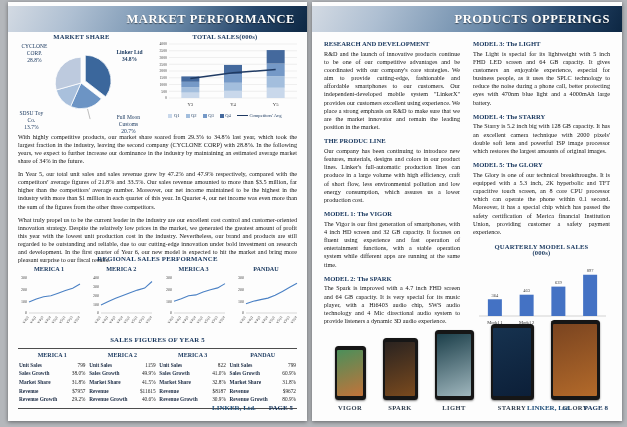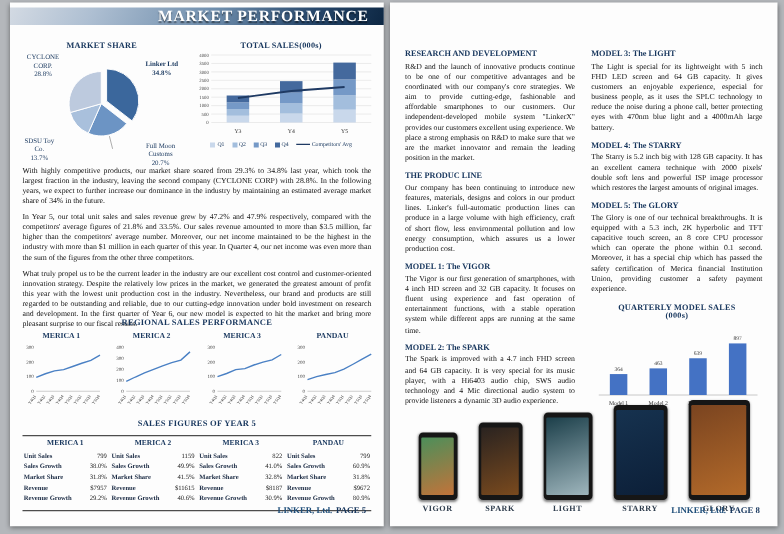--- a/index.html
+++ b/index.html
@@ -6,21 +6,21 @@
   body{
     width:627px;height:427px;background:#b4b7bb;
     font-family:"Liberation Serif","DejaVu Serif",serif;
     position:relative;overflow:hidden;
   }
   .page{position:absolute;top:2px;height:419px;background:#fdfdfd;
     box-shadow:0 1px 4px rgba(0,0,0,.45);}
   #page-left{left:8px;width:299px;}
   #page-right{left:312px;width:310px;}
 
-  .banner{position:absolute;top:4px;left:0;right:0;height:14px;
+  .banner{position:absolute;top:4px;left:0;right:0;height:26px;
     background:linear-gradient(115deg,#d3dae3 0%,#aebfd2 22%,#6d8cab 55%,#27476b 80%,#0d2743 100%);
     display:flex;align-items:center;justify-content:flex-end;}
   .banner span{color:#ffffff;font-weight:bold;font-size:12.5px;letter-spacing:.6px;
     padding-right:12px;text-shadow:0 1px 1px rgba(0,0,0,.5);}
 
   .chart-title{font-size:6.6px;font-weight:bold;color:#17365d;text-align:center;letter-spacing:.2px;}
   .chart-title.sub{margin-top:-1px;}
 
   .charts-row{position:absolute;top:31px;left:6px;right:6px;height:100px;display:flex;}
   .chart-col{display:flex;flex-direction:column;align-items:center;}
@@ -55,21 +55,21 @@
     border-top:1px solid #4d4d4d;border-bottom:1px solid #4d4d4d;
     padding:3px 1px 4px 1px;display:flex;justify-content:space-between;}
   .region{width:24%;}
   .region .rname{text-align:center;font-size:6px;font-weight:bold;color:#17365d;margin-bottom:2.5px;}
   .region .trow{display:flex;justify-content:space-between;font-size:5.3px;line-height:1.65;}
   .region .trow .tl{font-weight:bold;color:#1b2b44;}
   .region .trow .tv{color:#222;}
 
   .footer{position:absolute;top:402px;right:14px;font-size:7px;font-weight:bold;}
   .footer .fc{color:#1f4e79;}
-  .footer .fp{color:#17365d;margin-left:3px;}
+  .footer .fp{color:#17365d;margin-left:13px;}
 
   .cols{position:absolute;top:32px;left:12px;right:12px;display:flex;gap:13px;}
   .col{flex:1;}
   .section h4{font-size:6.6px;font-weight:bold;color:#17365d;margin:6px 0 2.5px 0;}
   .section p{font-size:6.2px;line-height:1.32;text-align:justify;color:#141414;margin:0;}
   .qchart{margin-top:7px;}
 
   .phones{position:absolute;top:318px;left:0;right:0;display:flex;
     justify-content:center;align-items:flex-end;gap:17px;}
   .phone-wrap{display:flex;flex-direction:column;align-items:center;}
@@ -369,20 +369,23 @@
           </div>
         </div>
       </div>
 
     <div class="footer">
       <span class="fc">LINKER, Ltd.</span><span class="fp">PAGE 5</span>
     </div>
   </div>
 
   <div class="page" id="page-right">
+    <div class="banner">
+      <span>PRODUCTS OPPERINGS</span>
+    </div>
 
     <div class="cols">
       <div class="col" id="col-left">
           <div class="section">
             <h4>RESEARCH AND DEVELOPMENT</h4>
             <p>R&amp;D and the launch of innovative products continue to be one of our competitive advantages and be coordinated with our company's core strategies. We aim to provide cutting-edge, fashionable and affordable smartphones to our customers. Our independent-developed mobile system "LinkerX" provides our customers excellent using experience. We place a strong emphasis on R&amp;D to make sure that we are the market innovator and remain the leading position in the market.</p>
           </div>
           <div class="section">
             <h4>THE PRODUC LINE</h4>
             <p>Our company has been continuing to introduce new features, materials, designs and colors in our product lines. Linker's full-automatic production lines can produce in a large volume with high efficiency, craft of short flow, less environmental pollution and low energy consumption, which assures us a lower production cost.</p>

